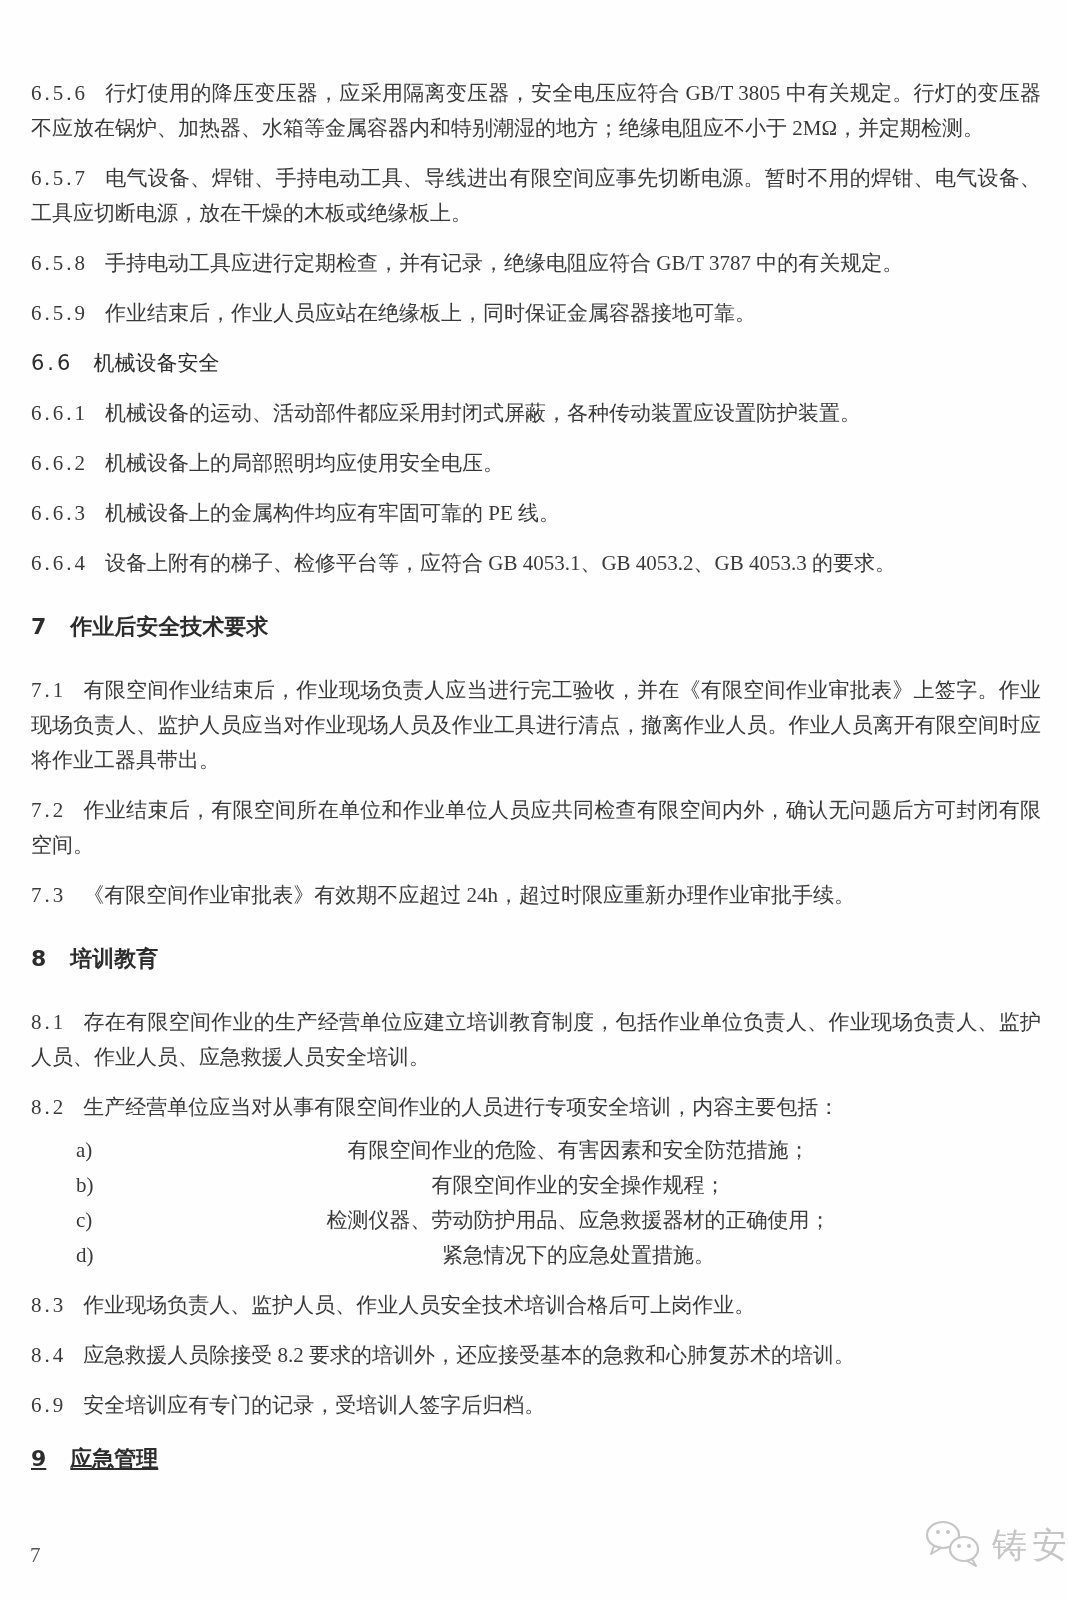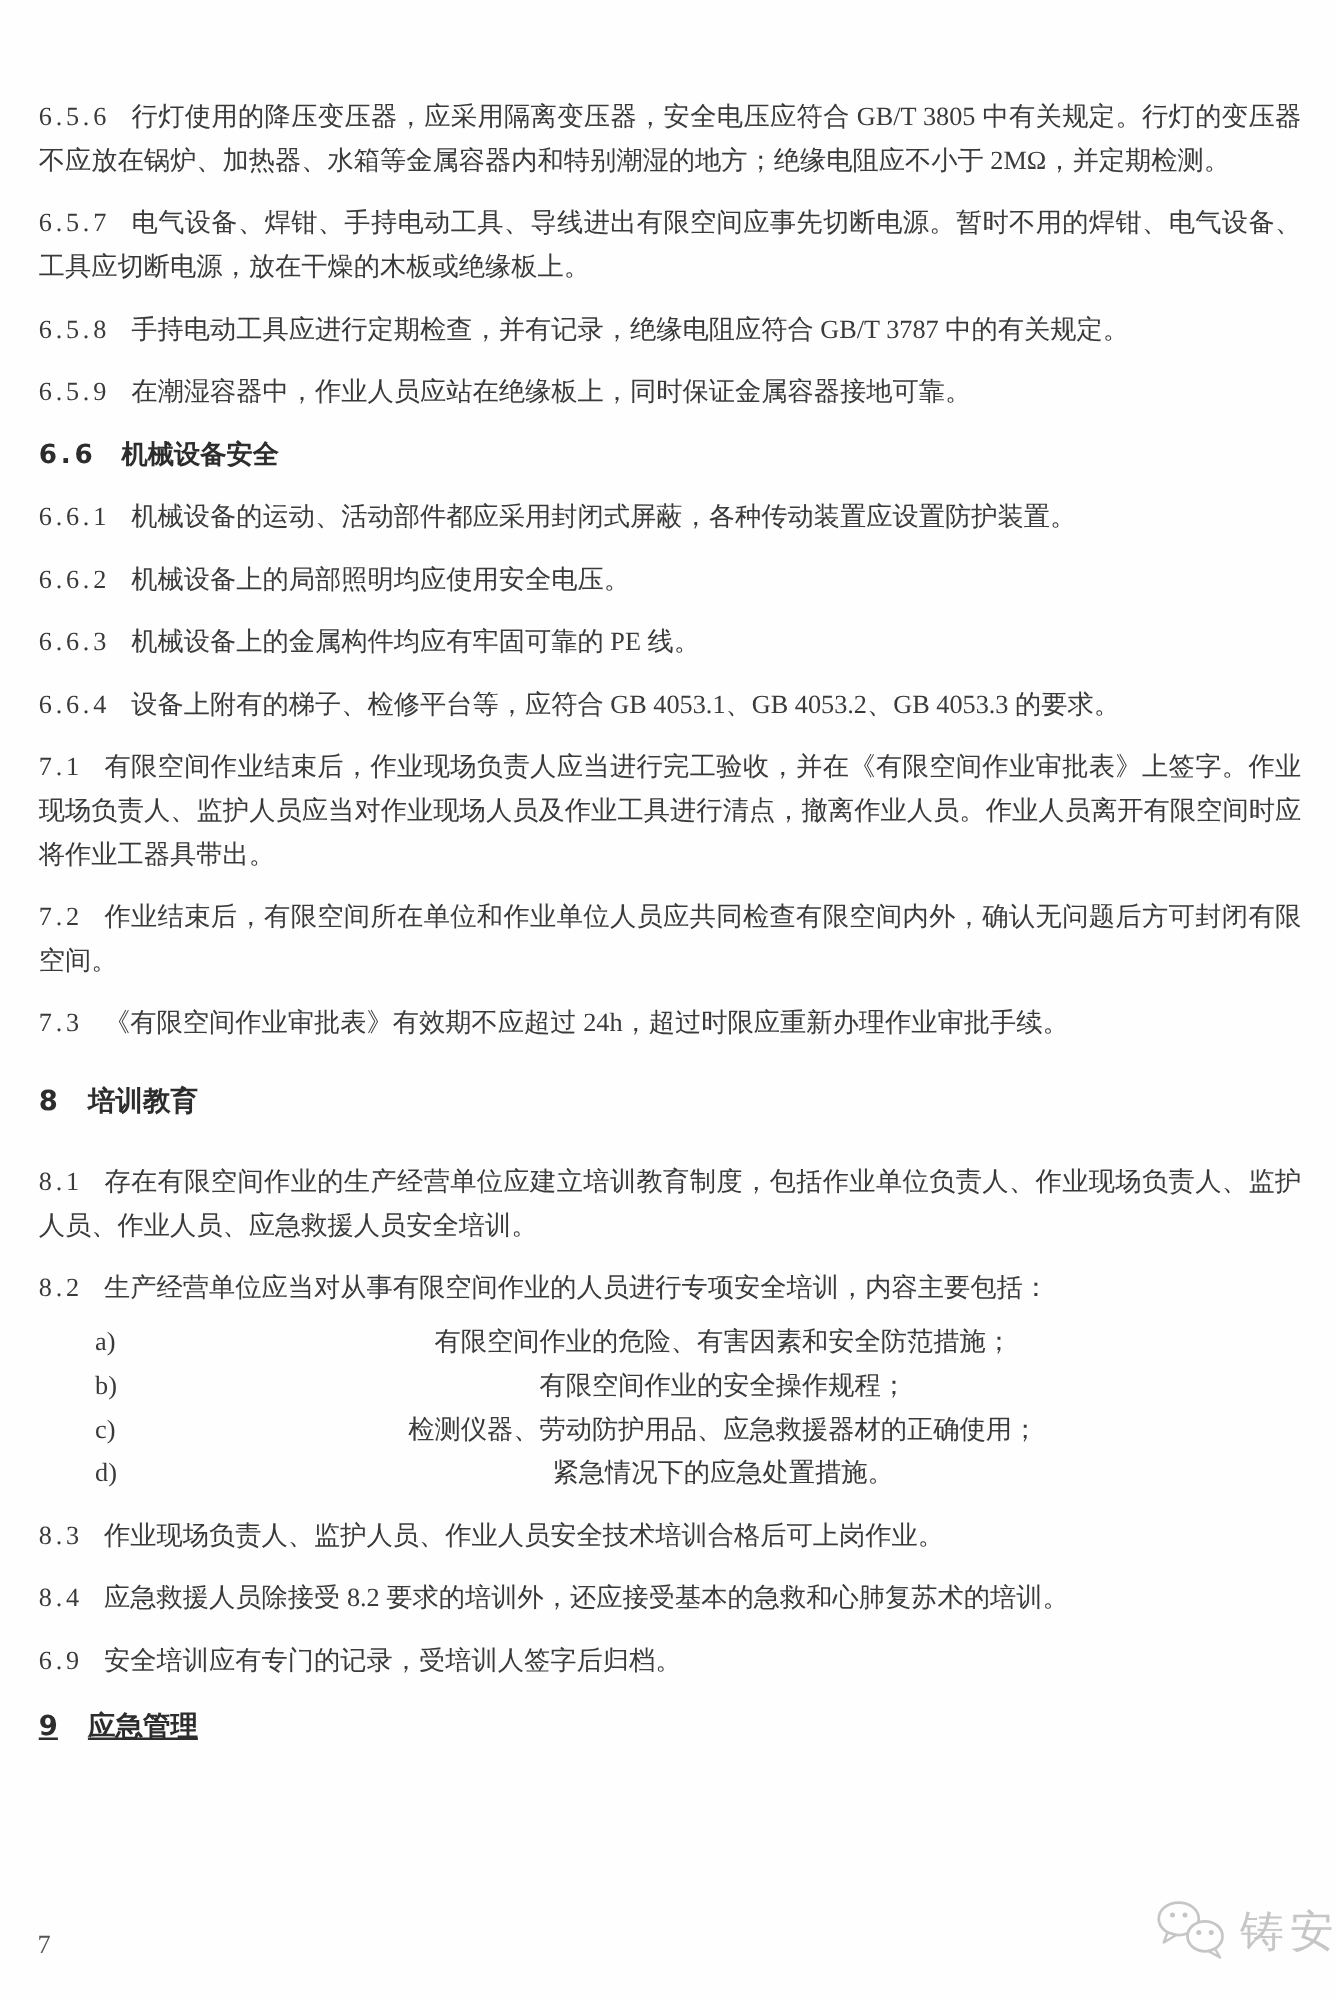--- a/index.html
+++ b/index.html
@@ -31,21 +31,21 @@
   }
   .clause .num {
     letter-spacing: 3px;
     margin-right: 17px;
     white-space: nowrap;
   }
   .subheading {
     margin: 8px 0 15px 0;
     font-size: 21px;
     line-height: 35px;
-    font-weight: bold;
+    font-weight: normal;
     font-family: "DejaVu Sans", "Liberation Sans", sans-serif;
     color: #2d2d2d;
   }
   .subheading .num {
     letter-spacing: 3px;
     margin-right: 20px;
   }
   .chapter {
     margin: 28px 0 28px 0;
     font-size: 22px;
@@ -106,32 +106,33 @@
 
 <div class="page">
   <div class="content">
 
     <p class="clause"><span class="num">6.5.6</span><span>行灯使用的降压变压器，应采用隔离变压器，安全电压应符合 GB/T 3805 中有关规定。行灯的变压器不应放在锅炉、加热器、水箱等金属容器内和特别潮湿的地方；绝缘电阻应不小于 2MΩ，并定期检测。</span></p>
 
     <p class="clause"><span class="num">6.5.7</span><span>电气设备、焊钳、手持电动工具、导线进出有限空间应事先切断电源。暂时不用的焊钳、电气设备、工具应切断电源，放在干燥的木板或绝缘板上。</span></p>
 
     <p class="clause"><span class="num">6.5.8</span><span>手持电动工具应进行定期检查，并有记录，绝缘电阻应符合 GB/T 3787 中的有关规定。</span></p>
 
-    <p class="clause"><span class="num">6.5.9</span><span>在潮湿容器中，作业人员应站在绝缘板上，同时保证金属容器接地可靠。</span></p>
+    <p class="clause"><span class="num">6.5.9</span><span>作业结束后，作业人员应站在绝缘板上，同时保证金属容器接地可靠。</span></p>
 
     <h3 class="subheading"><span class="num">6.6</span><span>机械设备安全</span></h3>
 
     <p class="clause"><span class="num">6.6.1</span><span>机械设备的运动、活动部件都应采用封闭式屏蔽，各种传动装置应设置防护装置。</span></p>
 
     <p class="clause"><span class="num">6.6.2</span><span>机械设备上的局部照明均应使用安全电压。</span></p>
 
     <p class="clause"><span class="num">6.6.3</span><span>机械设备上的金属构件均应有牢固可靠的 PE 线。</span></p>
 
     <p class="clause"><span class="num">6.6.4</span><span>设备上附有的梯子、检修平台等，应符合 GB 4053.1、GB 4053.2、GB 4053.3 的要求。</span></p>
 
+    <h2 class="chapter"><span class="num">7</span><span>作业后安全技术要求</span></h2>
 
     <p class="clause"><span class="num">7.1</span><span>有限空间作业结束后，作业现场负责人应当进行完工验收，并在《有限空间作业审批表》上签字。作业现场负责人、监护人员应当对作业现场人员及作业工具进行清点，撤离作业人员。作业人员离开有限空间时应将作业工器具带出。</span></p>
 
     <p class="clause"><span class="num">7.2</span><span>作业结束后，有限空间所在单位和作业单位人员应共同检查有限空间内外，确认无问题后方可封闭有限空间。</span></p>
 
     <p class="clause"><span class="num">7.3</span><span>《有限空间作业审批表》有效期不应超过 24h，超过时限应重新办理作业审批手续。</span></p>
 
     <h2 class="chapter"><span class="num">8</span><span>培训教育</span></h2>
 
     <p class="clause"><span class="num">8.1</span><span>存在有限空间作业的生产经营单位应建立培训教育制度，包括作业单位负责人、作业现场负责人、监护人员、作业人员、应急救援人员安全培训。</span></p>

